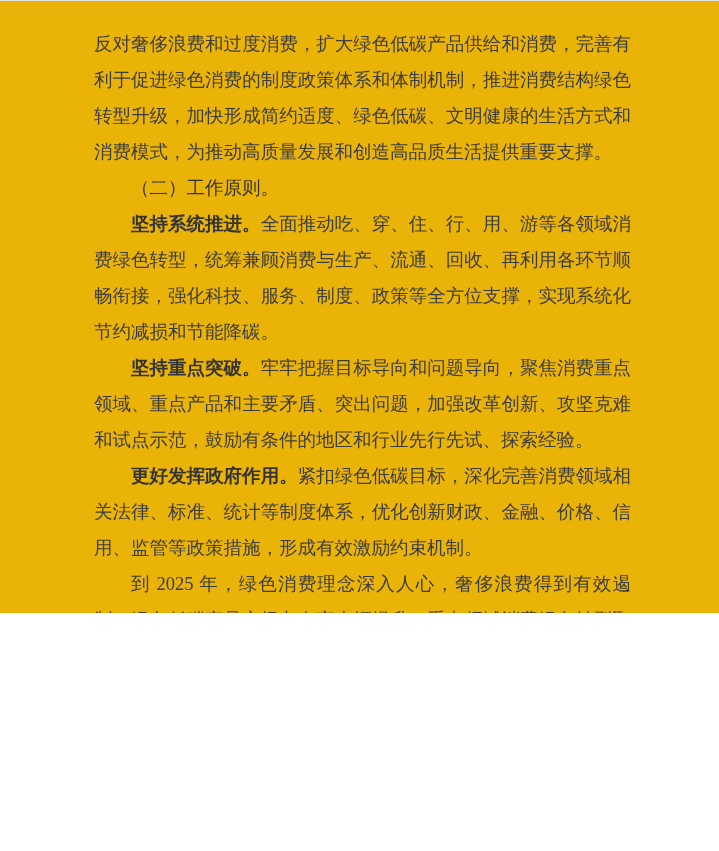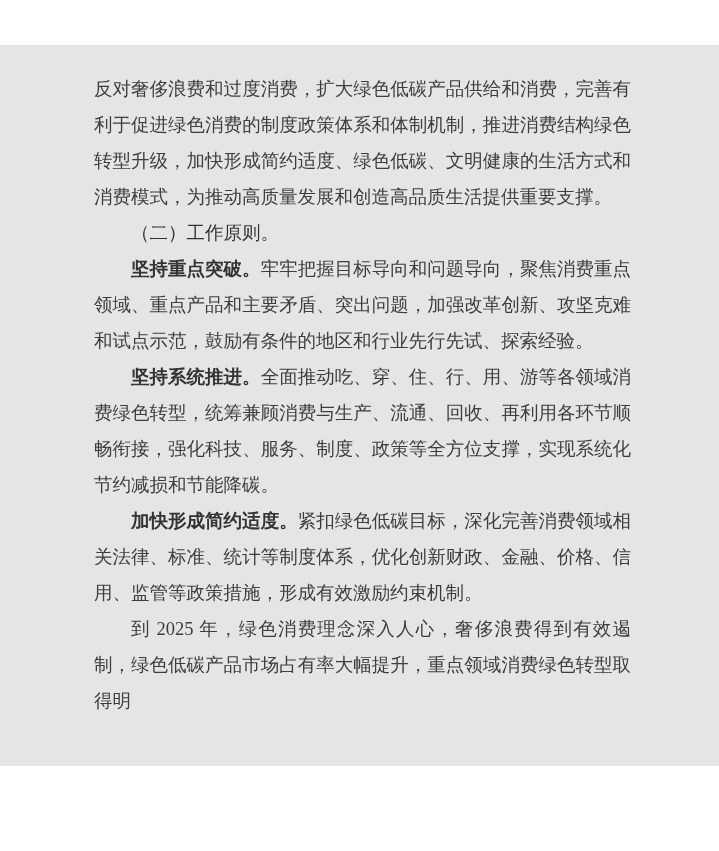--- a/index.html
+++ b/index.html
@@ -3,25 +3,24 @@
 <meta charset="utf-8">
 <style>
   html, body {
     margin: 0;
     padding: 0;
     background: #ffffff;
   }
   .page {
     position: relative;
     width: 719px;
-    height: 721px;
-    background: #e5e5e5;
+    height: 613px;
+    background: #eab308;
     overflow: hidden;
     font-family: "Liberation Serif", "DejaVu Serif", serif;
-    margin-top: 45px;
   }
   .scan-edge {
     position: absolute;
     top: 0;
     left: 0;
     width: 719px;
     height: 1px;
     background: #e2e2e2;
   }
   .content {
@@ -66,25 +65,25 @@
 <body>
 
 <div class="page">
   <div class="scan-edge"></div>
 
   <div class="content">
     <p class="no-indent">反对奢侈浪费和过度消费，扩大绿色低碳产品供给和消费，完善有利于促进绿色消费的制度政策体系和体制机制，推进消费结构绿色转型升级，加快形成简约适度、绿色低碳、文明健康的生活方式和消费模式，为推动高质量发展和创造高品质生活提供重要支撑。</p>
 
     <p class="heading">（二）工作原则。</p>
 
+    <p><span class="lead">坚持系统推进。</span><span>全面推动吃、穿、住、行、用、游等各领域消费绿色转型，统筹兼顾消费与生产、流通、回收、再利用各环节顺畅衔接，强化科技、服务、制度、政策等全方位支撑，实现系统化节约减损和节能降碳。</span></p>
+
     <p><span class="lead">坚持重点突破。</span><span>牢牢把握目标导向和问题导向，聚焦消费重点领域、重点产品和主要矛盾、突出问题，加强改革创新、攻坚克难和试点示范，鼓励有条件的地区和行业先行先试、探索经验。</span></p>
 
-    <p><span class="lead">坚持系统推进。</span><span>全面推动吃、穿、住、行、用、游等各领域消费绿色转型，统筹兼顾消费与生产、流通、回收、再利用各环节顺畅衔接，强化科技、服务、制度、政策等全方位支撑，实现系统化节约减损和节能降碳。</span></p>
 
-
-    <p><span class="lead">加快形成简约适度。</span><span>紧扣绿色低碳目标，深化完善消费领域相关法律、标准、统计等制度体系，优化创新财政、金融、价格、信用、监管等政策措施，形成有效激励约束机制。</span></p>
+    <p><span class="lead">更好发挥政府作用。</span><span>紧扣绿色低碳目标，深化完善消费领域相关法律、标准、统计等制度体系，优化创新财政、金融、价格、信用、监管等政策措施，形成有效激励约束机制。</span></p>
 
 
     <p>到 2025 年，绿色消费理念深入人心，奢侈浪费得到有效遏制，绿色低碳产品市场占有率大幅提升，重点领域消费绿色转型取得明</p>
   </div>
 
   <div class="page-number">— 2 —</div>
 </div>
 
 </body></html>

